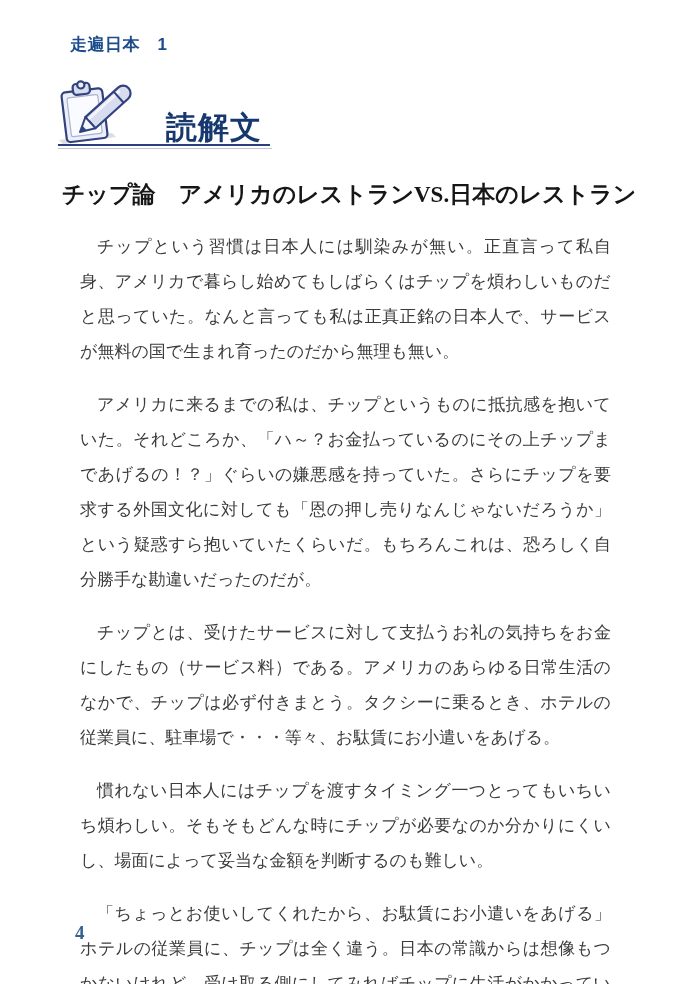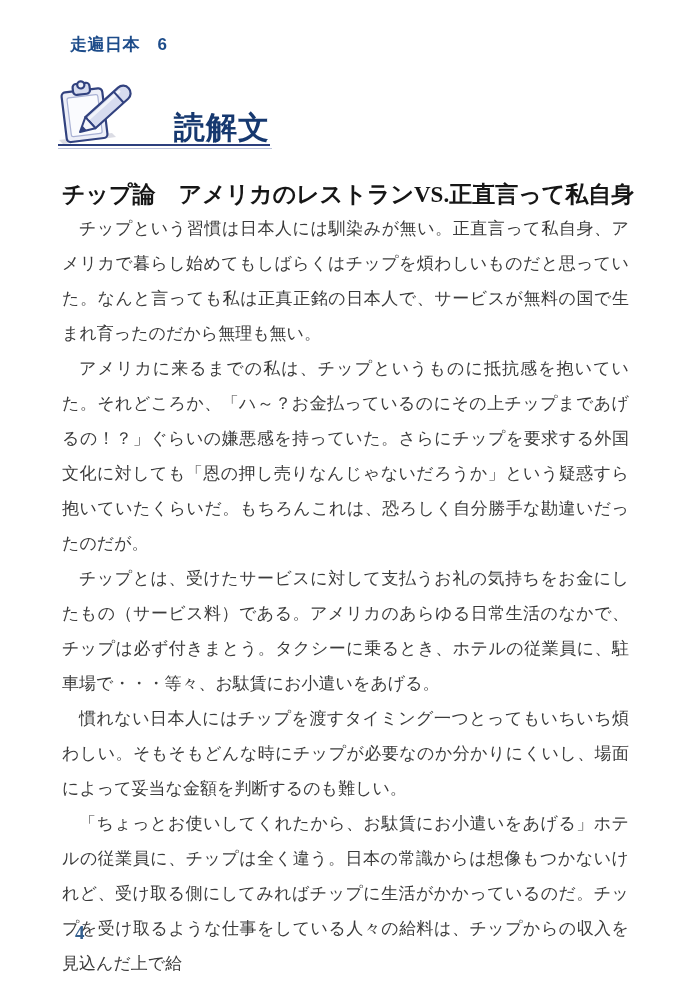--- a/index.html
+++ b/index.html
@@ -33,21 +33,21 @@
     left: 0; right: -2px; bottom: -5px;
     height: 1px;
     background: #bcc2da;
   }
   .section-icon {
     position: absolute;
     left: -2px; bottom: -7px;
   }
   .section-label {
     position: absolute;
-    left: 116px; bottom: 1px;
+    left: 108px; bottom: 1px;
     font-size: 31px;
     line-height: 1;
     font-weight: 600;
     color: #16386f;
     letter-spacing: 1px;
     white-space: nowrap;
   }
 
   .article-title {
     position: absolute;
@@ -63,39 +63,39 @@
   .article-body {
     position: absolute;
     left: 62px; top: 211px;
     width: 567px;
     font-size: 17px;
     line-height: 35px;
     color: #3b3b3b;
     text-align: justify;
   }
   .article-body p {
-    margin: 0;
+    margin: 18px;
     text-indent: 1em;
   }
 
   .page-number {
     position: absolute;
     left: 75px; top: 922px;
     font-size: 19px;
     font-weight: bold;
     color: #35608f;
     font-family: "Liberation Serif", serif;
   }
 </style>
 </head>
 <body>
 
 <div>
 
-  <div class="book-header">走遍日本　6</div>
+  <div class="book-header">走遍日本　1</div>
 
   <div class="section-head">
     <span class="section-icon">
       <svg width="94" height="70" viewBox="0 0 94 70" aria-hidden="true">
 
         <path d="M3 63 L56 56 L60 60 L7 67 Z" fill="#c8cad6" opacity="0.65"></path>
 
         <g transform="rotate(-7 30 38)">
           <rect x="8" y="13" width="41" height="50" rx="4" fill="#edeff8" stroke="#32427f" stroke-width="2.2"></rect>
           <rect x="13" y="19" width="31" height="39" rx="2" fill="#fafbfe" stroke="#a9b1d4" stroke-width="1.2"></rect>
@@ -108,21 +108,21 @@
           <path d="M16 -4 H56" stroke="#f2f4fa" stroke-width="3" stroke-linecap="round"></path>
           <line x1="52" y1="-7.5" x2="52" y2="7.5" stroke="#32427f" stroke-width="2"></line>
           <path d="M14 -7.5 L0 0 L14 7.5 Z" fill="#f6f7fb" stroke="#32427f" stroke-width="2" stroke-linejoin="round"></path>
           <path d="M6 -3.2 L0 0 L6 3.2 Z" fill="#32427f"></path>
         </g>
       </svg>
     </span>
     <span class="section-label">読解文</span>
   </div>
 
-  <h1 class="article-title">チップ論　アメリカのレストランVS.正直言って私自身</h1>
+  <h1 class="article-title">チップ論　アメリカのレストランVS.日本のレストラン</h1>
 
   <div class="article-body">
     <p>チップという習慣は日本人には馴染みが無い。正直言って私自身、アメリカで暮らし始めてもしばらくはチップを煩わしいものだと思っていた。なんと言っても私は正真正銘の日本人で、サービスが無料の国で生まれ育ったのだから無理も無い。</p>
     <p>アメリカに来るまでの私は、チップというものに抵抗感を抱いていた。それどころか、「ハ～？お金払っているのにその上チップまであげるの！？」ぐらいの嫌悪感を持っていた。さらにチップを要求する外国文化に対しても「恩の押し売りなんじゃないだろうか」という疑惑すら抱いていたくらいだ。もちろんこれは、恐ろしく自分勝手な勘違いだったのだが。</p>
     <p>チップとは、受けたサービスに対して支払うお礼の気持ちをお金にしたもの（サービス料）である。アメリカのあらゆる日常生活のなかで、チップは必ず付きまとう。タクシーに乗るとき、ホテルの従業員に、駐車場で・・・等々、お駄賃にお小遣いをあげる。</p>
     <p>慣れない日本人にはチップを渡すタイミング一つとってもいちいち煩わしい。そもそもどんな時にチップが必要なのか分かりにくいし、場面によって妥当な金額を判断するのも難しい。</p>
     <p>「ちょっとお使いしてくれたから、お駄賃にお小遣いをあげる」ホテルの従業員に、チップは全く違う。日本の常識からは想像もつかないけれど、受け取る側にしてみればチップに生活がかかっているのだ。チップを受け取るような仕事をしている人々の給料は、チップからの収入を見込んだ上で給</p>
   </div>
 
   <div class="page-number">4</div>

